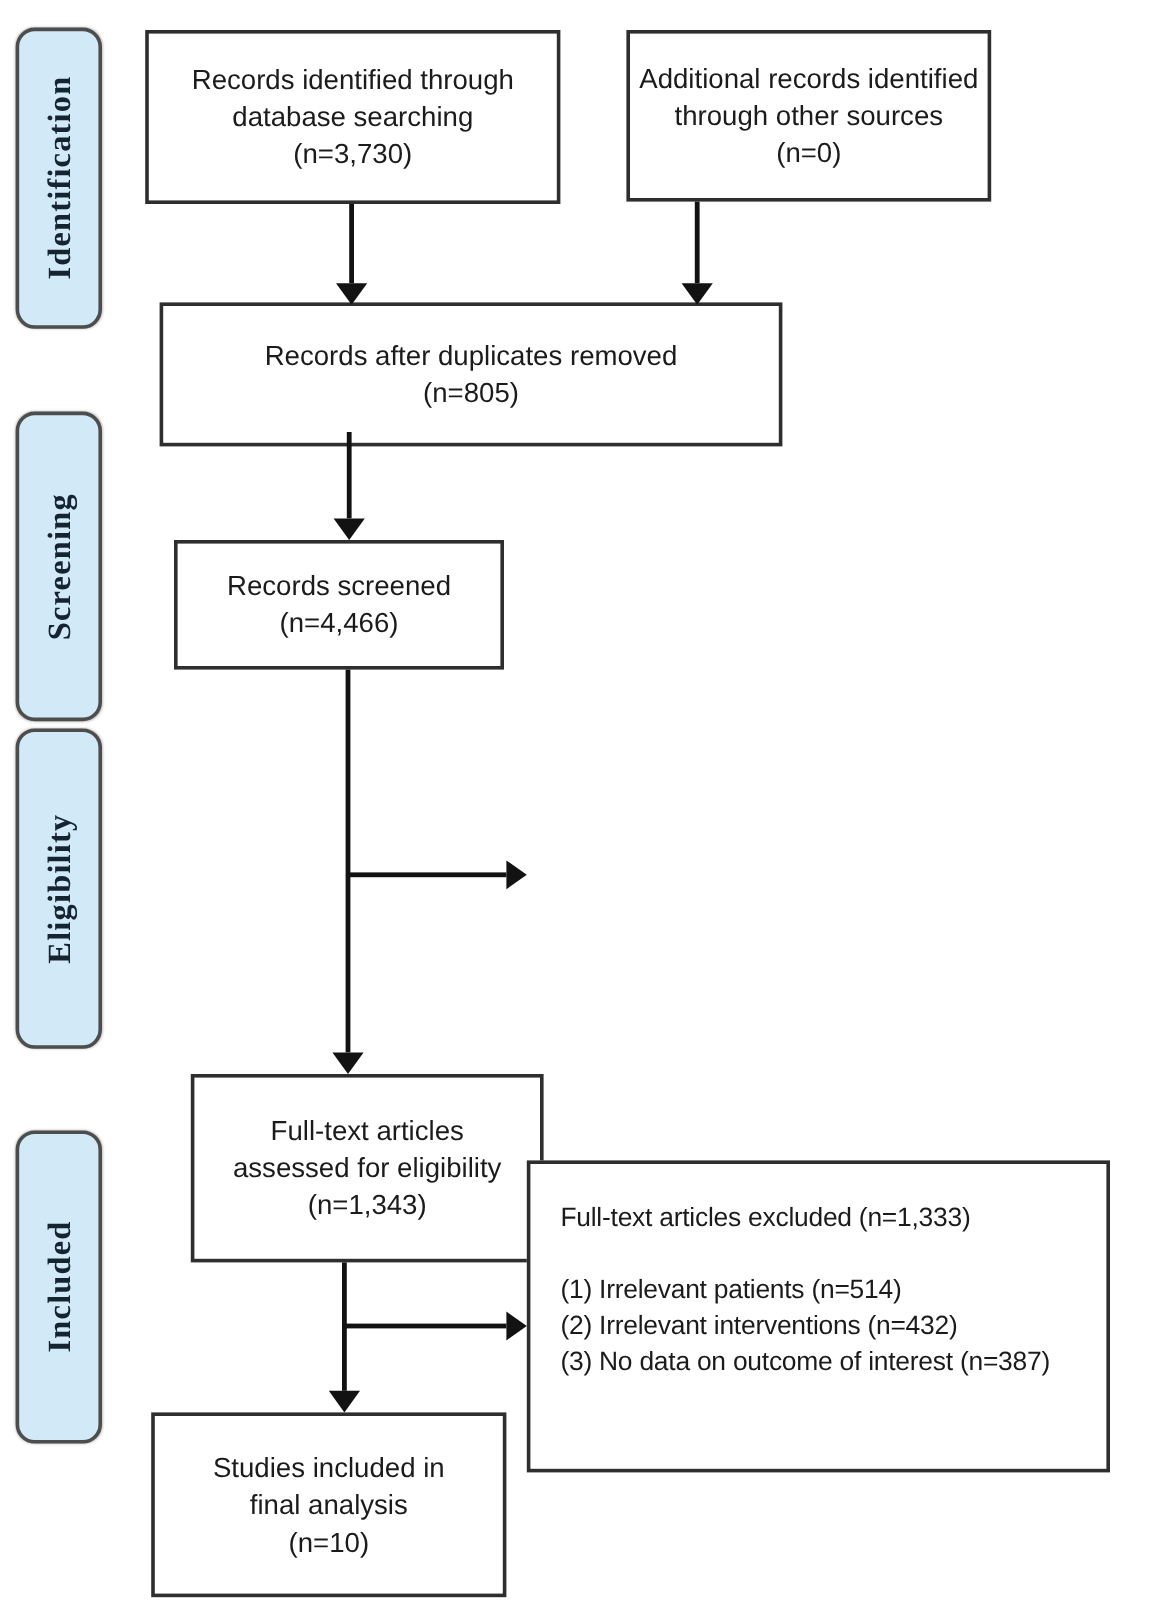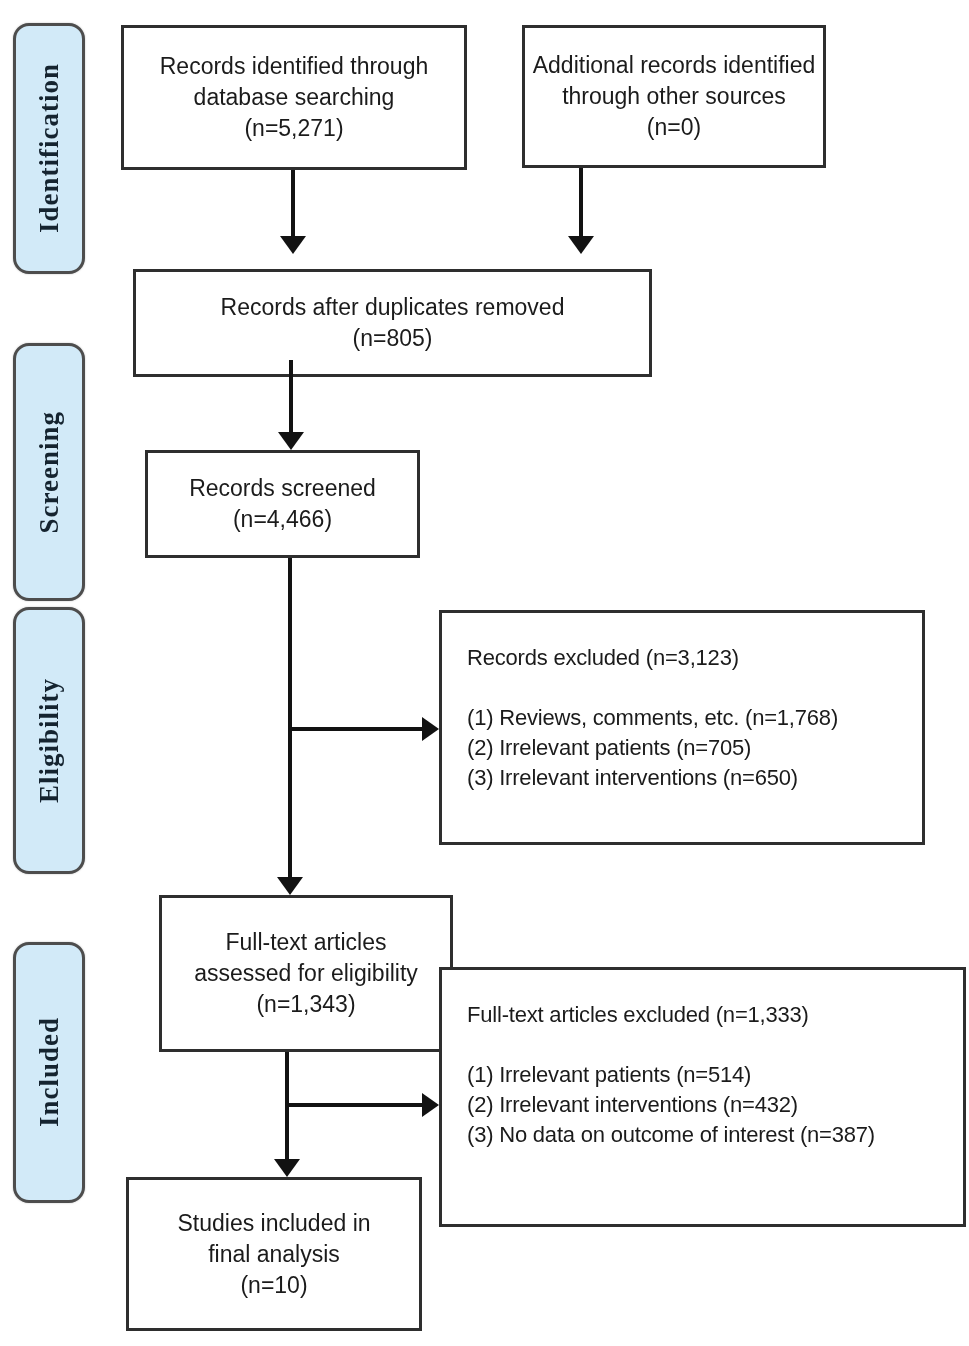--- a/index.html
+++ b/index.html
@@ -89,53 +89,47 @@
   <div class="stage" style="left:13px; top:607px; width:66px; height:261px;">
     <span>Eligibility</span>
   </div>
   <div class="stage" style="left:13px; top:942px; width:66px; height:255px;">
     <span>Included</span>
   </div>
 
   <div class="fbox centered" style="left:121px; top:25px; width:346px; height:145px;">
     <span class="line">Records identified through</span>
     <span class="line">database searching</span>
-    <span class="line">(n=5,271)</span>
+    <span class="line">(n=3,730)</span>
   </div>
 
   <div class="fbox centered" style="left:522px; top:25px; width:304px; height:143px;">
     <span class="line">Additional records identified</span>
     <span class="line">through other sources</span>
     <span class="line">(n=0)</span>
   </div>
 
-  <div class="fbox centered" style="left:133px; top:269px; width:519px; height:108px;">
+  <div class="fbox centered" style="left:133px; top:252px; width:519px; height:120px;">
     <span class="line">Records after duplicates removed</span>
     <span class="line">(n=805)</span>
   </div>
 
   <div class="fbox centered" style="left:145px; top:450px; width:275px; height:108px;">
     <span class="line">Records screened</span>
     <span class="line">(n=4,466)</span>
   </div>
 
-  <div class="fbox listing" style="left:439px; top:610px; width:486px; height:235px;">
-    <span class="title">Records excluded (n=3,123)</span>
-    <span class="item">(1) Reviews, comments, etc. (n=1,768)</span>
-    <span class="item">(2) Irrelevant patients (n=705)</span>
-    <span class="item">(3) Irrelevant interventions (n=650)</span>
-  </div>
 
   <div class="fbox centered" style="left:126px; top:895px; width:294px; height:157px;margin-left:33px;">
     <span class="line">Full-text articles</span>
     <span class="line">assessed for eligibility</span>
     <span class="line">(n=1,343)</span>
   </div>
 
-  <div class="fbox listing" style="left:439px; top:967px; width:527px; height:260px;">
+  <div class="fbox listing" style="left:439px; top:967px; width:486px; height:260px;">
     <span class="title">Full-text articles excluded (n=1,333)</span>
     <span class="item">(1) Irrelevant patients (n=514)</span>
     <span class="item">(2) Irrelevant interventions (n=432)</span>
     <span class="item">(3) No data on outcome of interest (n=387)</span>
   </div>
 
   <div class="fbox centered" style="left:126px; top:1177px; width:296px; height:154px;">
     <span class="line">Studies included in</span>
     <span class="line">final analysis</span>
     <span class="line">(n=10)</span>

